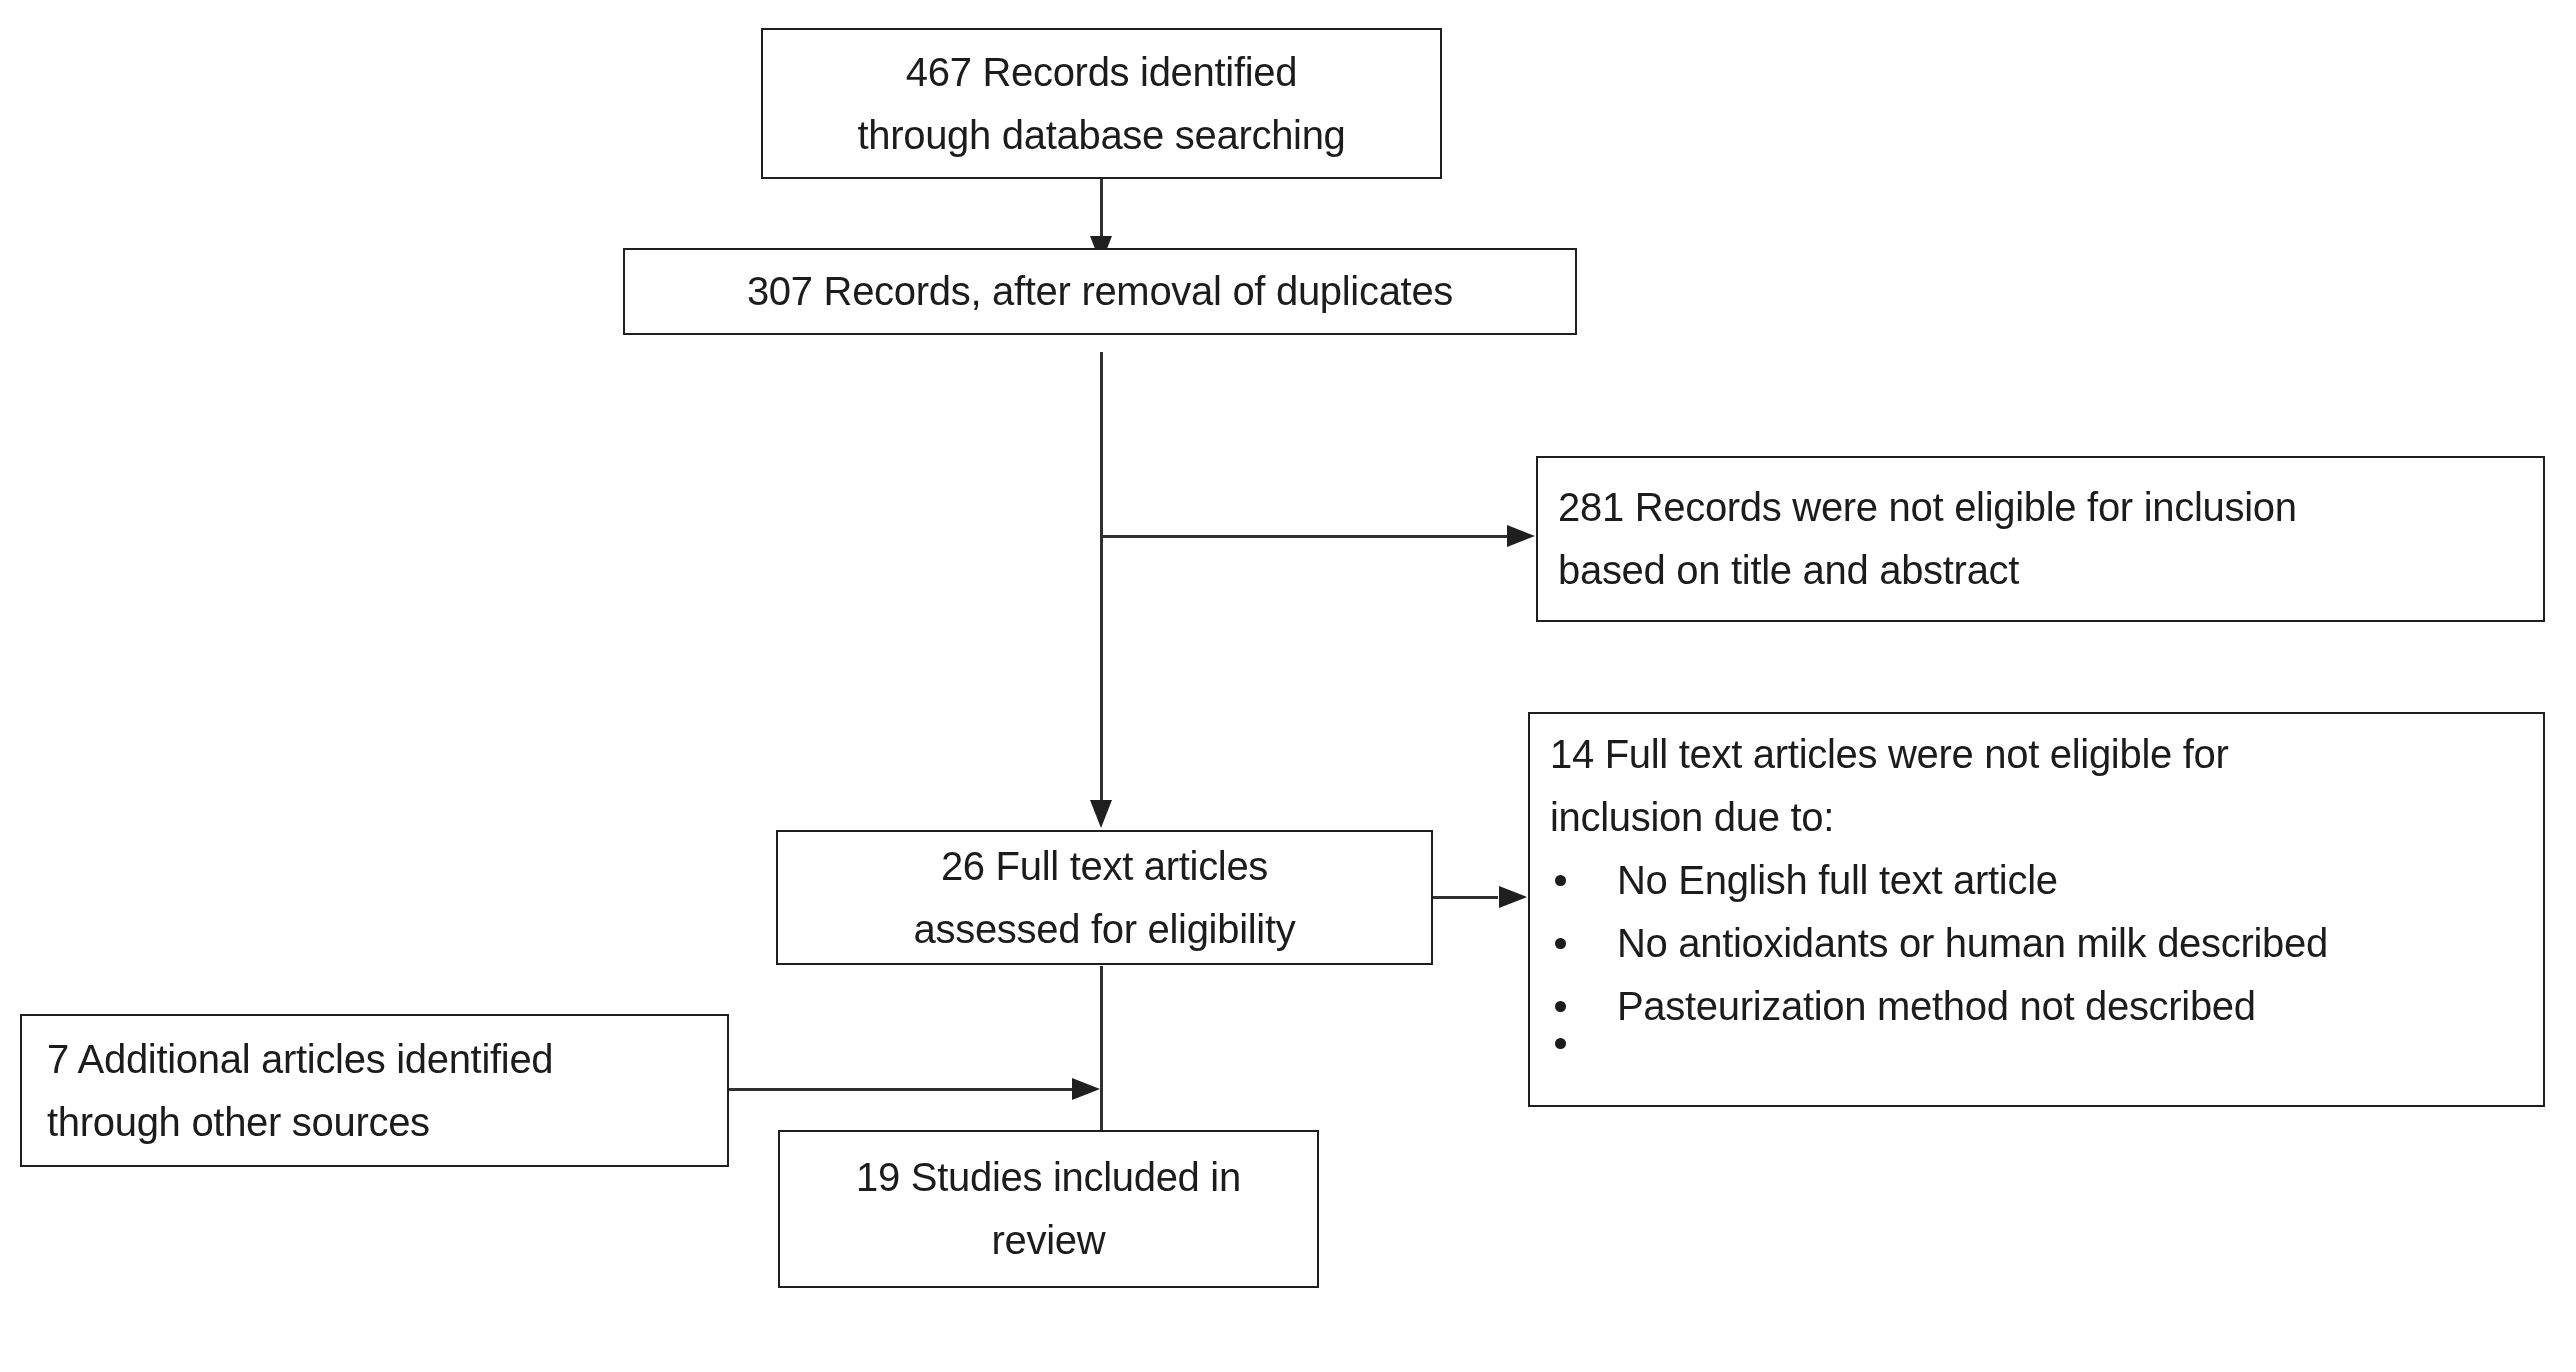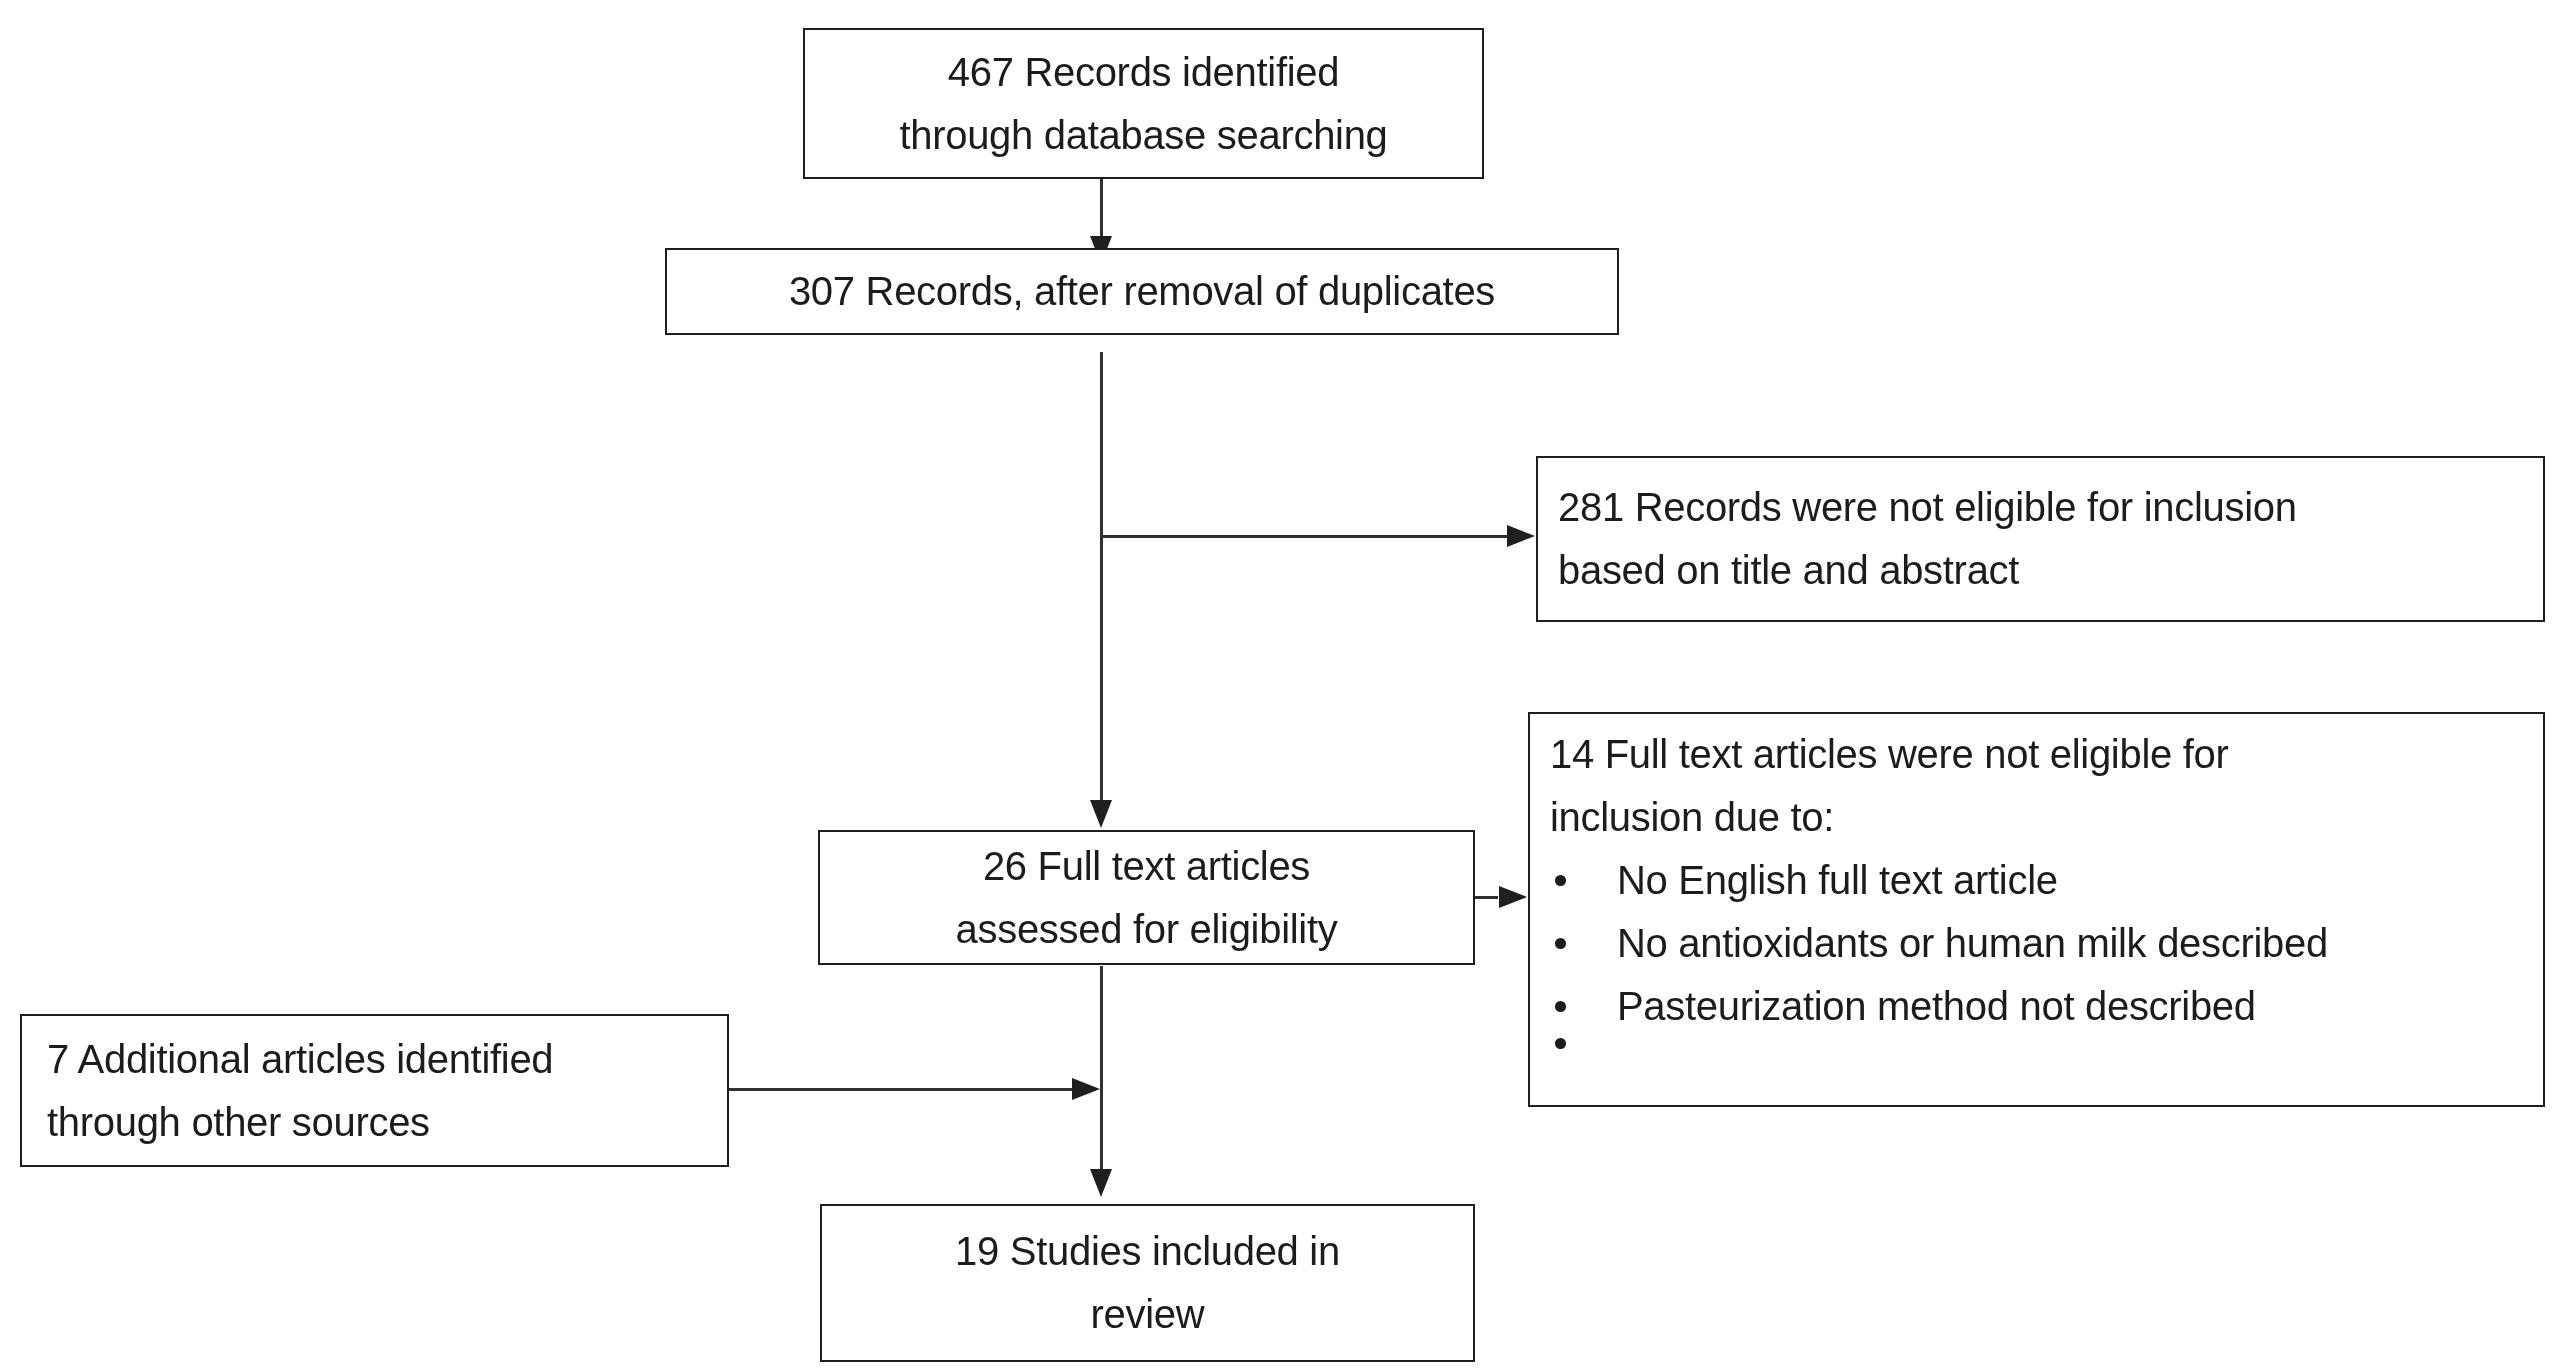--- a/index.html
+++ b/index.html
@@ -20,32 +20,32 @@
     position: absolute;
     box-sizing: border-box;
     border: 2.7px solid #1f1f1f;
     background: #ffffff;
     display: flex;
     flex-direction: column;
     justify-content: center;
     font-size: 40px;
     line-height: 63px;
   }
-  .node.center { align-items: center; text-align: center; margin-left: 42px; }
+  .node.center { align-items: center; text-align: center; }
   .node.left   { align-items: flex-start; text-align: left; }
   .tline { white-space: nowrap; }
 
   
   #node-records-identified   { left: 761px; top: 28px;   width: 681px; height: 151px; }
   #node-after-duplicates     { left: 623px;  top: 248px;  width: 954px; height: 87px; }
   #node-not-eligible-title   { left: 1536px; top: 456px;  width: 1009px; height: 166px; padding-left: 20px; padding-right: 6.7px; }
   #node-fulltext-assessed    { left: 776px; top: 830px; width: 657px;  height: 135px; }
   #node-not-eligible-full    { left: 1528px; top: 712px; width: 1017px; height: 395px; padding: 9.3px 6.7px 0 20px; justify-content: flex-start; }
   #node-additional-articles  { left: 20px;   top: 1014px; width: 709px; height: 153px; padding-left: 25px; padding-right: 19px; }
-  #node-included-review      { left: 778px; top: 1204px; width: 655px;  height: 158px; }
+  #node-included-review      { left: 778px; top: 1130px; width: 541px;  height: 158px; }
 
   
   .bullet-row {
     display: flex;
     align-items: baseline;
     line-height: 63px;
   }
   .bullet-dot {
     width: 10.7px;
     height: 10.7px;

